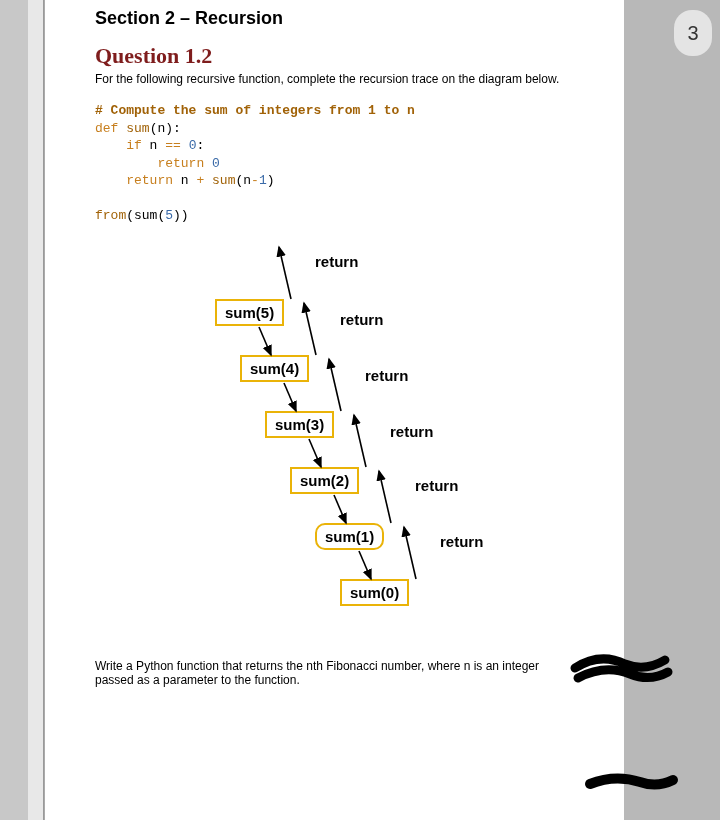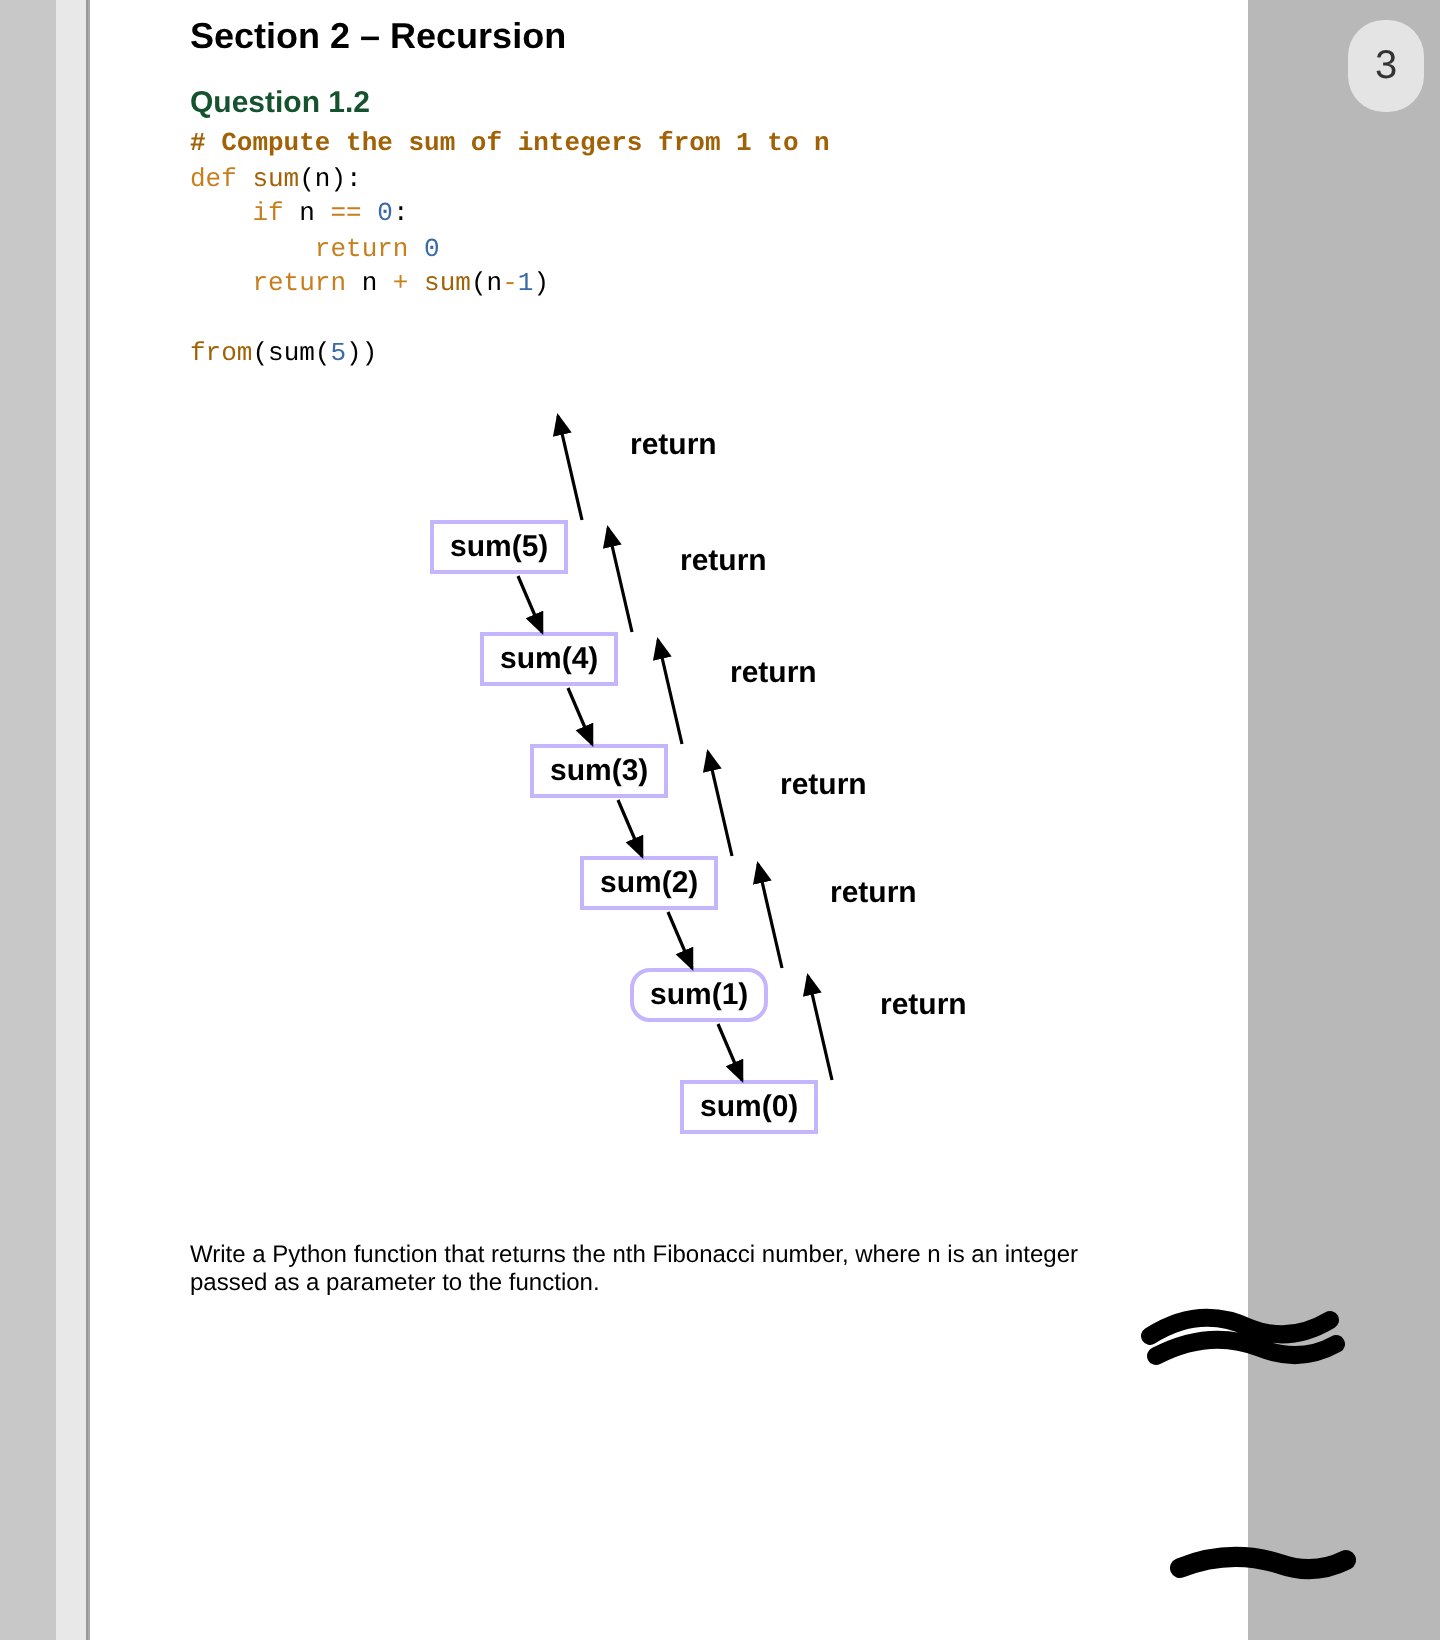--- a/index.html
+++ b/index.html
@@ -60,25 +60,26 @@
     .content {
       padding: 8px 50px 8px 50px;
     }
     .section-title {
       font-size: 18px;
       font-weight: bold;
       color: #000;
       margin-bottom: 14px;
     }
     .question-title {
-      font-size: 15px;
-      font-weight: bold;
-      color: #14532d;
+      font-size: 22px;
+      font-weight: bold;
+      color: #7f1d1d;
       margin-bottom: 3px;
       margin-top: 8px;
+      font-family: Liberation Serif, serif;
     }
     .question-body {
       font-size: 12px;
       color: #000;
       margin-bottom: 16px;
     }
     .code-block {
       font-family: "Courier New", monospace;
       font-size: 13px;
       line-height: 1.35;
@@ -91,21 +92,21 @@
     .code-val { color: #3a6aa8; }
     .code-plain { color: #000; }
     .diagram {
       position: relative;
       width: 540px;
       height: 400px;
       margin-bottom: 20px;
     }
     .rec-box {
       position: absolute;
-      border: 2px solid #c4b5fd;
+      border: 2px solid #eab308;
       background: #fff;
       padding: 3px 8px;
       font-size: 15px;
       font-weight: bold;
       color: #000;
     }
     .return-label {
       position: absolute;
       font-size: 15px;
       font-weight: bold;
@@ -138,20 +139,21 @@
     <div class="ruler-margin-inner"></div>
   </div>
   <div class="ruler-stub"></div>
 
   <div class="page">
     <div class="content">
 
       <div class="section-title">Section 2 – Recursion</div>
 
       <div class="question-title">Question 1.2</div>
+      <div class="question-body">For the following recursive function, complete the recursion trace on the diagram below.</div>
 
       <div class="code-block"><span class="code-comment"># Compute the sum of integers from 1 to n</span>
 <span class="code-kw">def</span><span class="code-fn"> sum</span><span class="code-plain">(n):</span>
 <span class="code-kw">    if</span><span class="code-plain"> n </span><span class="code-kw">==</span><span class="code-val"> 0</span><span class="code-plain">:</span>
 <span class="code-kw">        return</span><span class="code-val"> 0</span>
 <span class="code-kw">    return</span><span class="code-plain"> n </span><span class="code-kw">+</span><span class="code-fn"> sum</span><span class="code-plain">(n</span><span class="code-kw">-</span><span class="code-val">1</span><span class="code-plain">)</span>
 
 <span class="code-fn">from</span><span class="code-plain">(sum(</span><span class="code-val">5</span><span class="code-plain">))</span></div>
 
       <div class="diagram">

